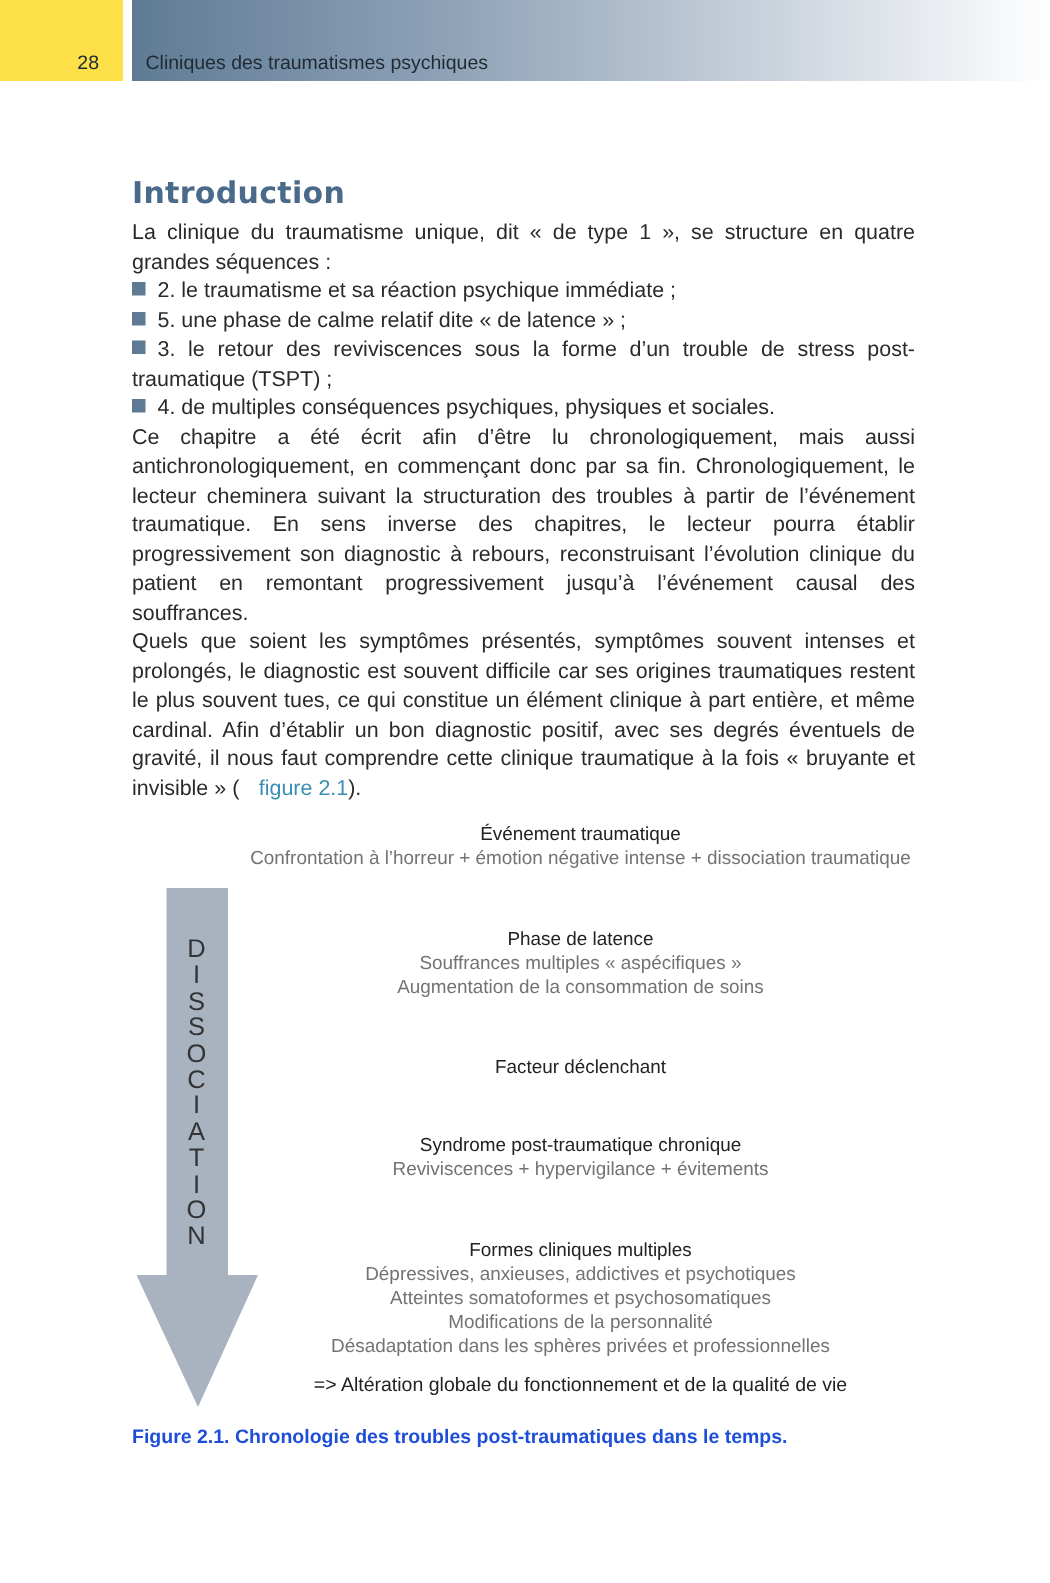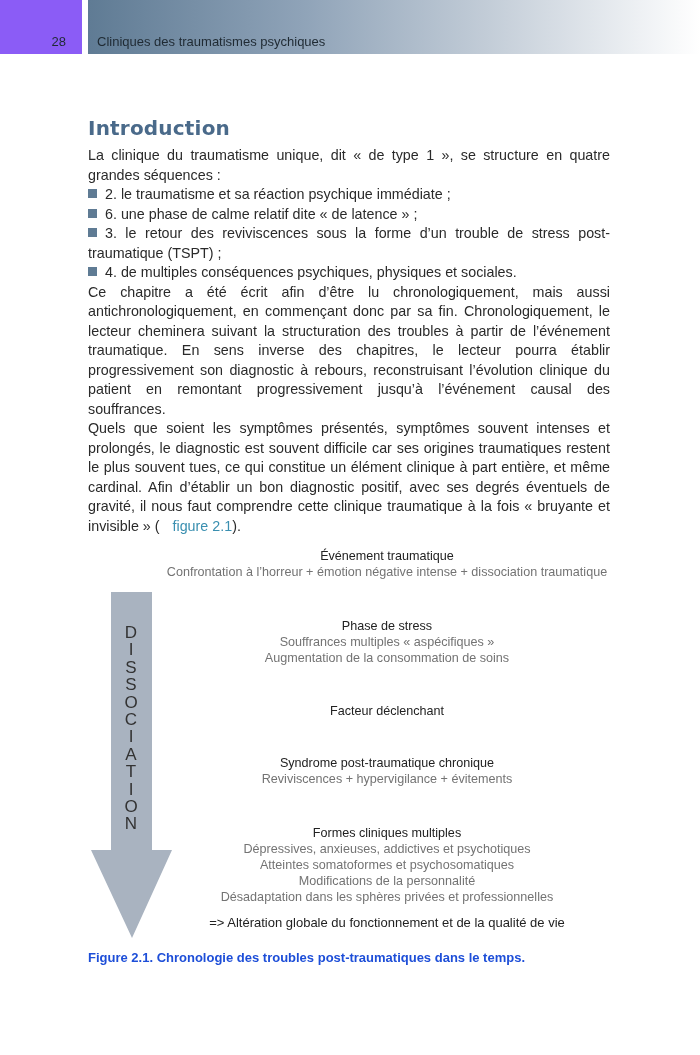--- a/index.html
+++ b/index.html
@@ -2,21 +2,21 @@
 <html><head>
   <meta charset="utf-8">
   <style>
     html, body { margin: 0; padding: 0; }
     body {
       width: 700px; height: 1055px; background: #ffffff; position: relative; overflow: hidden;
       font-family: "Liberation Sans", sans-serif; color: #2a2a2a;
     }
     .header { position: absolute; top: 0; left: 0; width: 700px; height: 54px; }
     .header-left {
-      position: absolute; left: 0; top: 0; width: 82px; height: 54px; background: #8b5cf6;
+      position: absolute; left: 0; top: 0; width: 82px; height: 54px; background: #fde047;
     }
     .page-number {
       position: absolute; right: 16px; bottom: 5px; font-size: 13px; color: #1f2a33;
       font-family: "Liberation Sans", sans-serif;
     }
     .header-right {
       position: absolute; left: 88px; top: 0; right: 0; height: 54px;
       background: linear-gradient(to right, #5f7b94 0%, #8fa3b8 35%, #c2ccd7 65%, #ffffff 100%);
     }
     .running-title {
@@ -64,21 +64,21 @@
   <div class="header-right">
     <span class="running-title">Cliniques des traumatismes psychiques</span>
   </div>
 </div>
 
 <div class="content">
   <h2 class="section-title">Introduction</h2>
   <p class="para">La clinique du traumatisme unique, dit « de type 1 », se structure en quatre grandes séquences :</p>
   <ul class="bullet-list">
     <li class="bullet-item"><span class="bullet-sq"></span><span>2. le traumatisme et sa réaction psychique immédiate ;</span></li>
-    <li class="bullet-item"><span class="bullet-sq"></span><span>6. une phase de calme relatif dite « de latence » ;</span></li>
+    <li class="bullet-item"><span class="bullet-sq"></span><span>5. une phase de calme relatif dite « de latence » ;</span></li>
     <li class="bullet-item"><span class="bullet-sq"></span><span>3. le retour des reviviscences sous la forme d’un trouble de stress post-traumatique (TSPT) ;</span></li>
     <li class="bullet-item"><span class="bullet-sq"></span><span>4. de multiples conséquences psychiques, physiques et sociales.</span></li>
   </ul>
   <p class="para">Ce chapitre a été écrit afin d’être lu chronologiquement, mais aussi antichronologiquement, en commençant donc par sa fin. Chronologiquement, le lecteur cheminera suivant la structuration des troubles à partir de l’événement traumatique. En sens inverse des chapitres, le lecteur pourra établir progressivement son diagnostic à rebours, reconstruisant l’évolution clinique du patient en remontant progressivement jusqu’à l’événement causal des souffrances.</p>
   <p class="para"><span>Quels que soient les symptômes présentés, symptômes souvent intenses et prolongés, le diagnostic est souvent difficile car ses origines traumatiques restent le plus souvent tues, ce qui constitue un élément clinique à part entière, et même cardinal. Afin d’établir un bon diagnostic positif, avec ses degrés éventuels de gravité, il nous faut comprendre cette clinique traumatique à la fois « bruyante et invisible » (</span><a class="link">figure 2.1</a><span>).</span></p>
 </div>
 
 <div class="figure">
   <div class="fig-block" style="top:0px;">
     <div class="title">Événement traumatique</div>
@@ -97,21 +97,21 @@
     <span>C</span>
     <span>I</span>
     <span>A</span>
     <span>T</span>
     <span>I</span>
     <span>O</span>
     <span>N</span>
   </div>
 
   <div class="fig-block" style="top:70px;">
-    <div class="title">Phase de stress</div>
+    <div class="title">Phase de latence</div>
     <div class="sub">Souffrances multiples « aspécifiques »</div>
     <div class="sub">Augmentation de la consommation de soins</div>
   </div>
 
   <div class="fig-block" style="top:155px;">
     <div class="title">Facteur déclenchant</div>
   </div>
 
   <div class="fig-block" style="top:207px;">
     <div class="title">Syndrome post-traumatique chronique</div>

